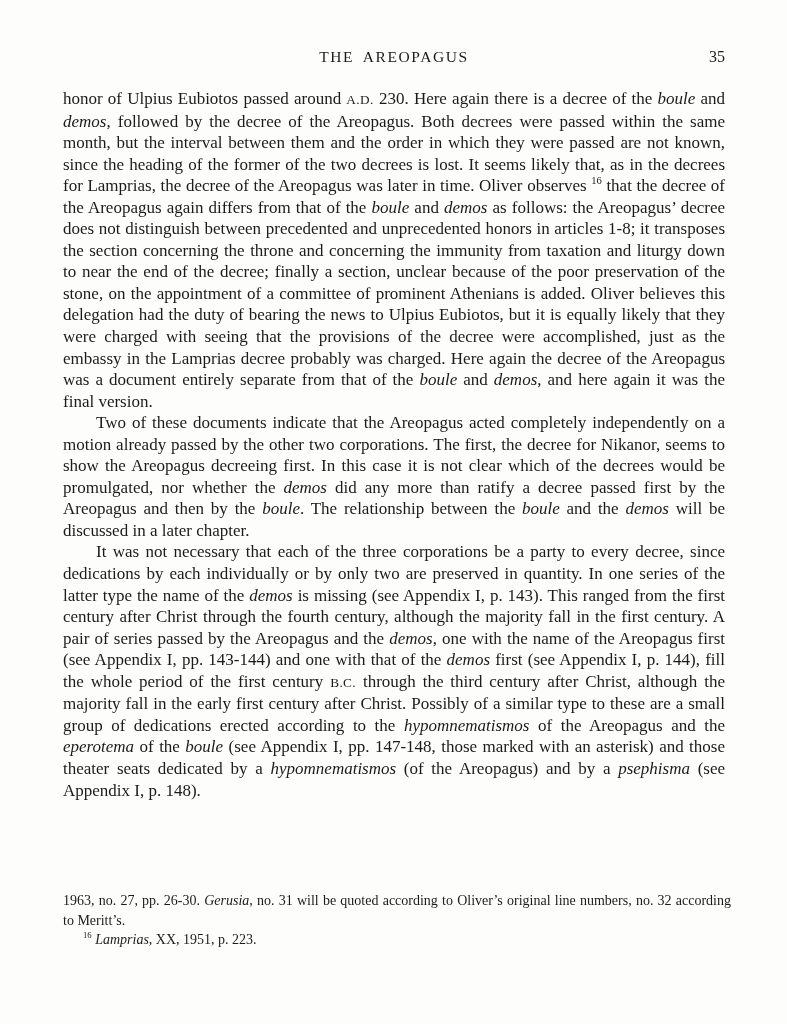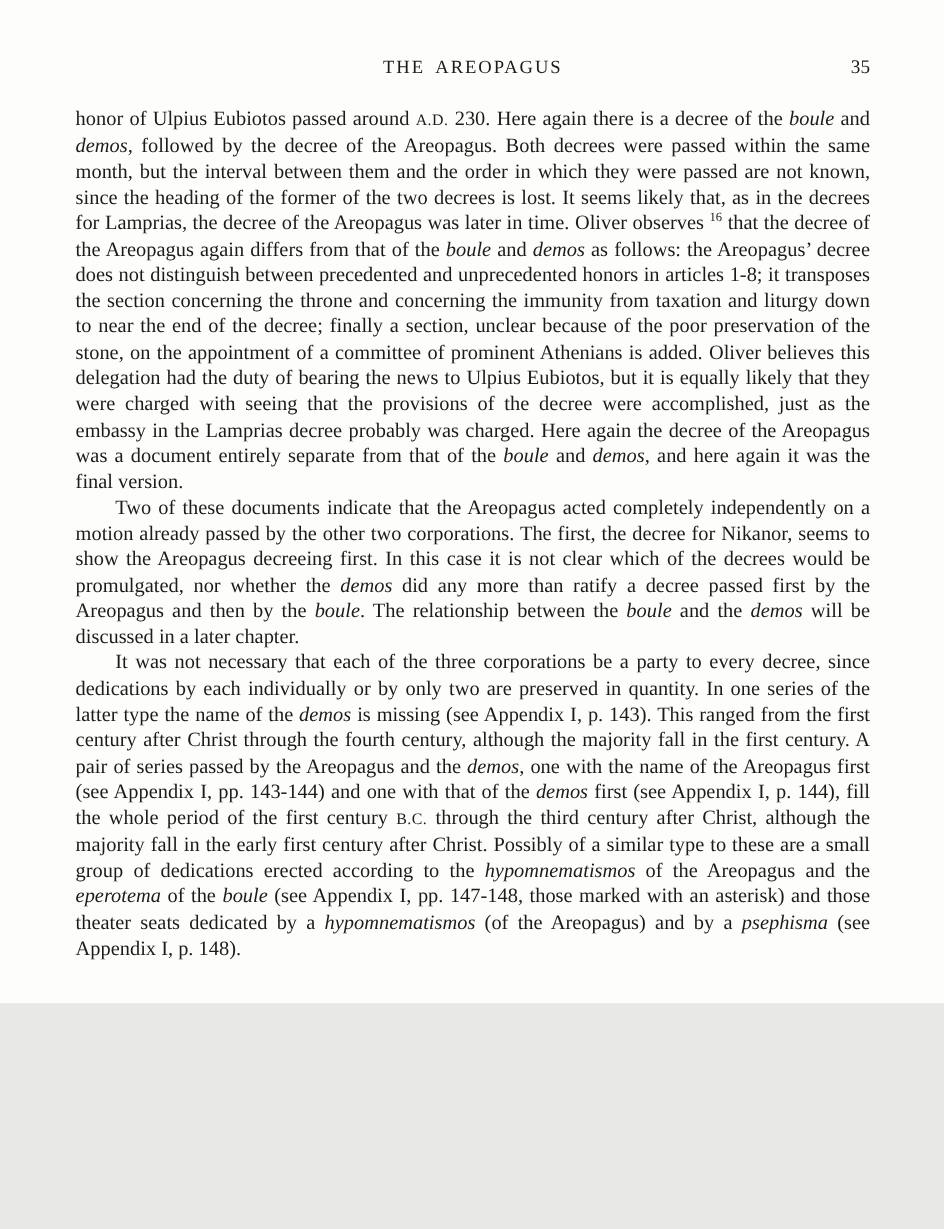--- a/index.html
+++ b/index.html
@@ -1,20 +1,20 @@
 <!DOCTYPE html>
 <html><head>
 <meta charset="utf-8">
 <style>
   html, body { margin: 0; padding: 0; }
   body { background: #e8e8e6; }
   #page {
     position: relative;
     width: 787px;
-    height: 836px;
+    height: 1024px;
     margin: 0 auto;
     background: var(--paper, #fdfdfb);
     color: var(--ink, #1b1b1b);
     font-family: "Liberation Serif", "DejaVu Serif", serif;
     overflow: hidden;
   }
   
   #running-head {
     position: absolute;
     top: 48px;
@@ -82,16 +82,17 @@
     <span id="head-page-number">35</span>
   </div>
 
   <div id="body-text">
       <p class="para"><span class="run-normal">honor of Ulpius Eubiotos passed around </span><span class="run-caps">A.D.</span><span class="run-normal"> 230.  Here again there is a decree of the </span><span class="run-italic">boule</span><span class="run-normal"> and </span><span class="run-italic">demos</span><span class="run-normal">, followed by the decree of the Areopagus.  Both decrees were passed within the same month, but the interval between them and the order in which they were passed are not known, since the heading of the former of the two decrees is lost.  It seems likely that, as in the decrees for Lamprias, the decree of the Areopagus was later in time.  Oliver observes </span><span class="run-sup">16</span><span class="run-normal"> that the decree of the Areopagus again differs from that of the </span><span class="run-italic">boule</span><span class="run-normal"> and </span><span class="run-italic">demos</span><span class="run-normal"> as follows: the Areopagus’ decree does not distinguish between precedented and unprecedented honors in articles 1-8; it transposes the section concerning the throne and concerning the immunity from taxation and liturgy down to near the end of the decree; finally a section, unclear because of the poor preservation of the stone, on the appointment of a committee of prominent Athenians is added.  Oliver believes this delegation had the duty of bearing the news to Ulpius Eubiotos, but it is equally likely that they were charged with seeing that the provisions of the decree were accomplished, just as the embassy in the Lamprias decree probably was charged.  Here again the decree of the Areopagus was a document entirely separate from that of the </span><span class="run-italic">boule</span><span class="run-normal"> and </span><span class="run-italic">demos</span><span class="run-normal">, and here again it was the final version.</span></p>
       <p class="para indent"><span class="run-normal">Two of these documents indicate that the Areopagus acted completely independently on a motion already passed by the other two corporations.  The first, the decree for Nikanor, seems to show the Areopagus decreeing first.  In this case it is not clear which of the decrees would be promulgated, nor whether the </span><span class="run-italic">demos</span><span class="run-normal"> did any more than ratify a decree passed first by the Areopagus and then by the </span><span class="run-italic">boule</span><span class="run-normal">.  The relationship between the </span><span class="run-italic">boule</span><span class="run-normal"> and the </span><span class="run-italic">demos</span><span class="run-normal"> will be discussed in a later chapter.</span></p>
       <p class="para indent"><span class="run-normal">It was not necessary that each of the three corporations be a party to every decree, since dedications by each individually or by only two are preserved in quantity.  In one series of the latter type the name of the </span><span class="run-italic">demos</span><span class="run-normal"> is missing (see Appendix I, p. 143).  This ranged from the first century after Christ through the fourth century, although the majority fall in the first century.  A pair of series passed by the Areopagus and the </span><span class="run-italic">demos</span><span class="run-normal">, one with the name of the Areopagus first (see Appendix I, pp. 143-144) and one with that of the </span><span class="run-italic">demos</span><span class="run-normal"> first (see Appendix I, p. 144), fill the whole period of the first century </span><span class="run-caps">B.C.</span><span class="run-normal"> through the third century after Christ, although the majority fall in the early first century after Christ.  Possibly of a similar type to these are a small group of dedications erected according to the </span><span class="run-italic">hypomnematismos</span><span class="run-normal"> of the Areopagus and the </span><span class="run-italic">eperotema</span><span class="run-normal"> of the </span><span class="run-italic">boule</span><span class="run-normal"> (see Appendix I, pp. 147-148, those marked with an asterisk) and those theater seats dedicated by a </span><span class="run-italic">hypomnematismos</span><span class="run-normal"> (of the Areopagus) and by a </span><span class="run-italic">psephisma</span><span class="run-normal"> (see Appendix I, p. 148).</span></p>
     </div>
 
   <div id="footnotes">
+      <p class="footnote"><span class="run-normal">1963, no. 27, pp. 26-30.  </span><span class="run-italic">Gerusia</span><span class="run-normal">, no. 31 will be quoted according to Oliver’s original line numbers, no. 32 according to Meritt’s.</span></p>
       <p class="footnote indent"><span class="run-sup">16</span><span class="run-normal"> </span><span class="run-italic">Lamprias</span><span class="run-normal">, XX, 1951, p. 223.</span></p>
     </div>
 
 </div>
 
 </body></html>

